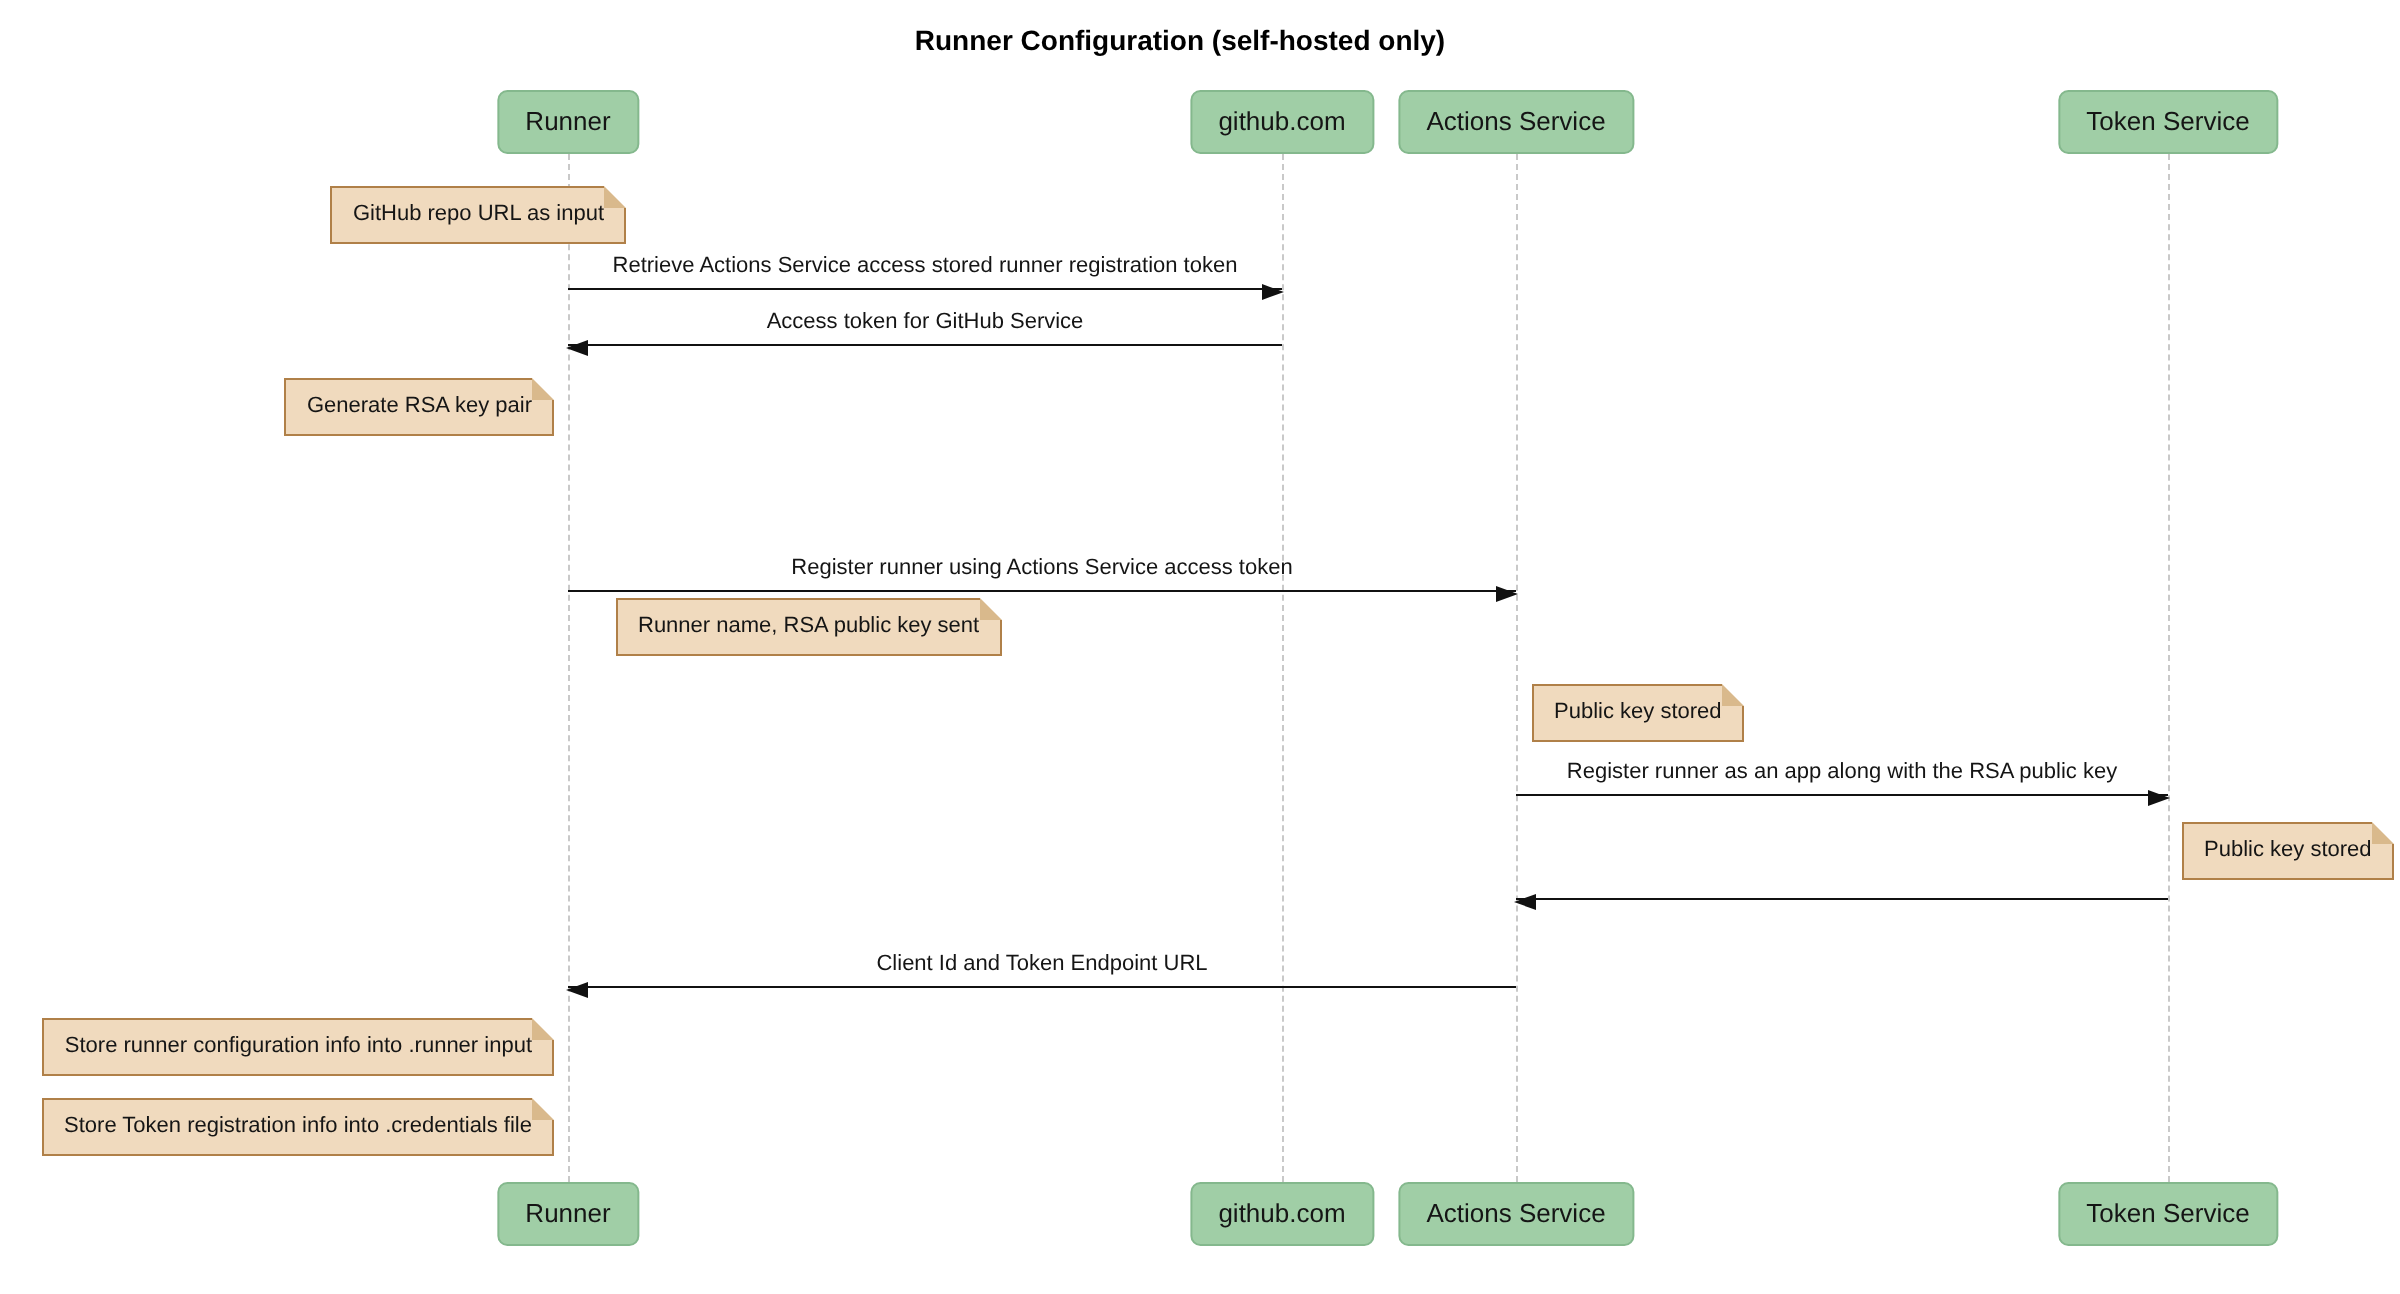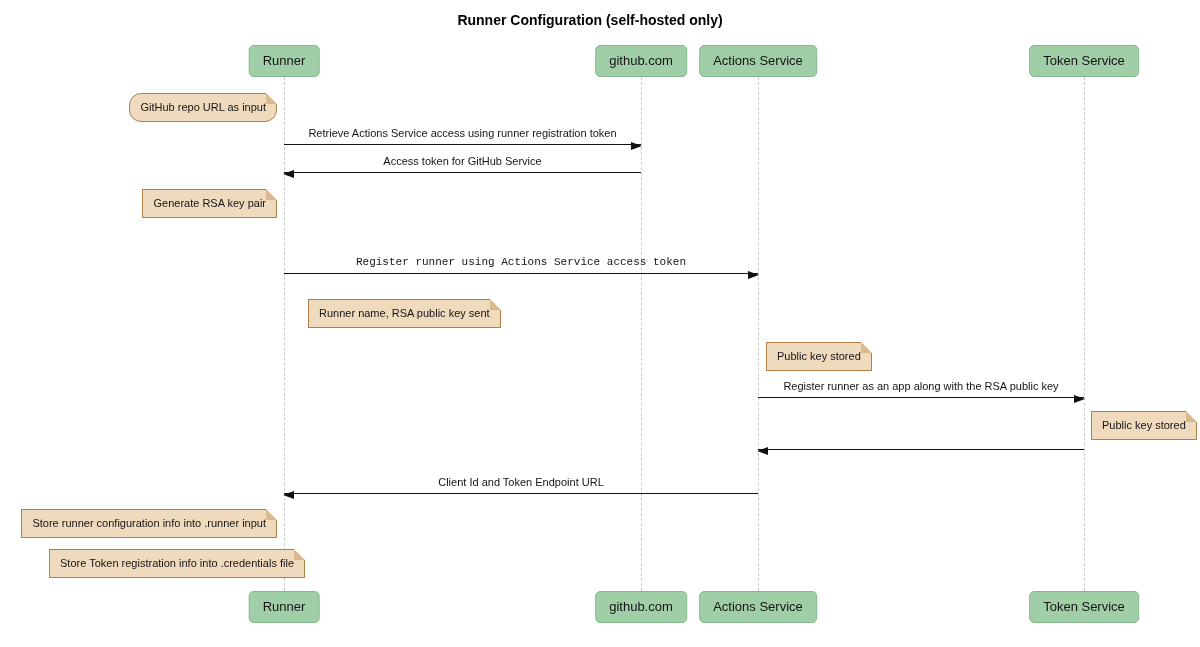--- a/index.html
+++ b/index.html
@@ -62,43 +62,43 @@
   <div class="lifeline" style="left:284px;"></div>
   <div class="lifeline" style="left:641px;"></div>
   <div class="lifeline" style="left:758px;"></div>
   <div class="lifeline" style="left:1084px;"></div>
 
   <div class="participant" style="left:284px;top:45px;">Runner</div>
   <div class="participant" style="left:641px;top:45px;">github.com</div>
   <div class="participant" style="left:758px;top:45px;">Actions Service</div>
   <div class="participant" style="left:1084px;top:45px;">Token Service</div>
 
-  <div class="note" style="right:923px;top:93px;border-radius:12px;">GitHub repo URL as input</div>
+  <div class="note" style="right:887px;top:93px;">GitHub repo URL as input</div>
   <div class="note" style="right:923px;top:189px;">Generate RSA key pair</div>
   <div class="note" style="left:308px;top:299px;">Runner name, RSA public key sent</div>
   <div class="note" style="left:766px;top:342px;">Public key stored</div>
   <div class="note" style="left:1091px;top:411px;">Public key stored</div>
   <div class="note" style="right:923px;top:509px;">Store runner configuration info into .runner input</div>
-  <div class="note" style="right:895px;top:549px;">Store Token registration info into .credentials file</div>
+  <div class="note" style="right:923px;top:549px;">Store Token registration info into .credentials file</div>
 
   <div class="message" style="left:284px;width:357px;top:127px;">
-    <div class="msg-label">Retrieve Actions Service access using runner registration token</div>
+    <div class="msg-label">Retrieve Actions Service access stored runner registration token</div>
     <div class="msg-line">
         <span class="ah right"></span>
       </div>
   </div>
 
   <div class="message" style="left:284px;width:357px;top:155px;">
     <div class="msg-label">Access token for GitHub Service</div>
     <div class="msg-line">
         <span class="ah left"></span>
       </div>
   </div>
 
-  <div class="message" style="left:284px;width:474px;top:256px;font-family:Liberation Mono, monospace;">
+  <div class="message" style="left:284px;width:474px;top:278px;">
     <div class="msg-label">Register runner using Actions Service access token</div>
     <div class="msg-line">
         <span class="ah right"></span>
       </div>
   </div>
 
   <div class="message" style="left:758px;width:326px;top:380px;">
     <div class="msg-label">Register runner as an app along with the RSA public key</div>
     <div class="msg-line">
         <span class="ah right"></span>

